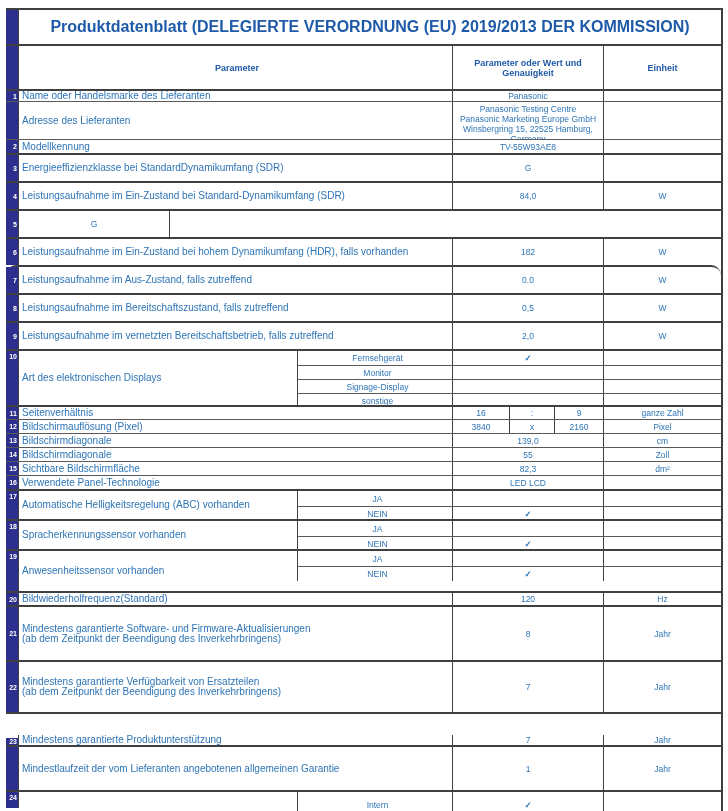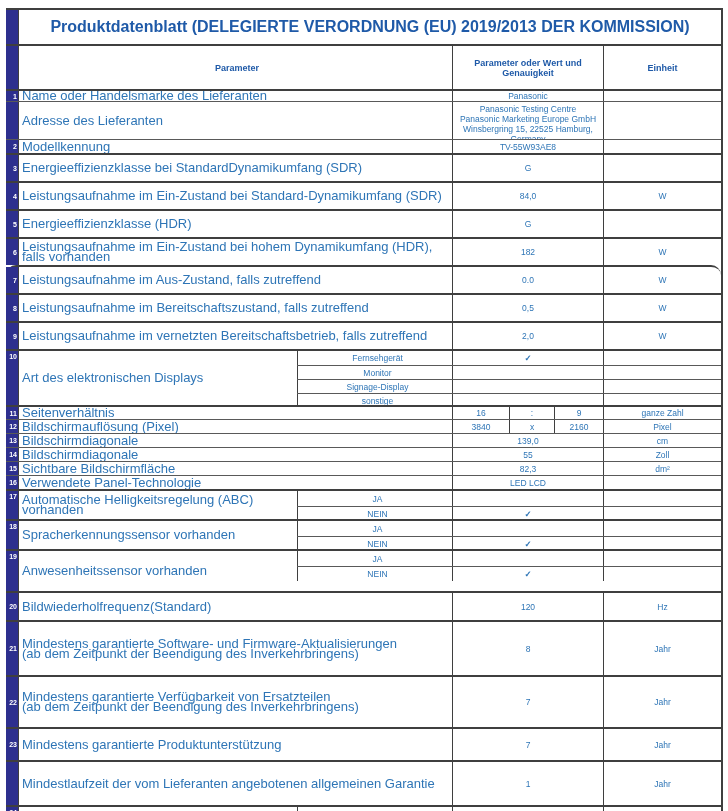--- a/index.html
+++ b/index.html
@@ -15,21 +15,21 @@
     border-right:2px solid var(--bdark);
     display:flex;flex-direction:column;}
   .row{display:flex;flex:0 0 auto;border-top:1px solid var(--blight);}
   .row.first{border-top:none;}
   .row.heavy{border-top:2px solid var(--bdark);}
   .cell{display:flex;align-items:center;overflow:hidden;}
   .num{flex:0 0 12px;background:var(--bar);color:#fff;font-size:7px;
     font-weight:bold;justify-content:flex-end;padding-right:1px;}
   .num.top{align-items:flex-start;padding-top:2px;}
   .label{flex:0 0 434px;justify-content:flex-start;padding-left:3px;
-    color:var(--blue);font-size:13px;line-height:10px;white-space:pre-line;
+    color:var(--blue);font-size:10px;line-height:10px;white-space:pre-line;
     border-left:1px solid var(--bdark);}
   .label.narrow{flex:0 0 279px;}
   .value{flex:0 0 151px;justify-content:center;color:var(--blue);
     font-size:8.5px;text-align:center;border-left:1px solid var(--bdark);
     white-space:pre-line;line-height:10px;}
   .value.lines{align-items:flex-start;padding-top:2px;}
   .unit{flex:1 1 auto;justify-content:center;color:var(--blue);
     font-size:8.5px;text-align:center;border-left:1px solid var(--bdark);}
   .v1{flex:0 0 57px;}
   .vsep{flex:0 0 45px;}
@@ -110,21 +110,20 @@
           <div class="cell label"><span>Leistungsaufnahme im Ein-Zustand bei Standard-Dynamikumfang (SDR)</span></div>
           <div class="cell value"><span>84,0</span></div>
           <div class="cell unit">
             <span>W</span>
           </div>
         </div>
         <div class="row heavy" style="height: 28px;">
           <div class="cell num">
             <span>5</span>
           </div>
-          <div class="cell label"><span>Energieeffizienzklasse (HDR)</span></div>
           <div class="cell value"><span>G</span></div>
           <div class="cell unit"></div>
         </div>
         <div class="row heavy" style="height: 28px;">
           <div class="cell num">
             <span>6</span>
           </div>
           <div class="cell label"><span>Leistungsaufnahme im Ein-Zustand bei hohem Dynamikumfang (HDR), falls vorhanden</span></div>
           <div class="cell value"><span>182</span></div>
           <div class="cell unit">
@@ -330,21 +329,21 @@
             </div>
             <div class="subrow sb" style="height: 15px;">
               <div class="cell sublabel">
                 <span>NEIN</span>
               </div>
               <div class="cell value"><span class="check">✓</span></div>
               <div class="cell unit"></div>
             </div>
           </div>
         </div>
-        <div class="row heavy" style="height: 29px;">
+        <div class="row heavy" style="height: 14px;">
           <div class="cell num">
             <span>20</span>
           </div>
           <div class="cell label"><span>Bildwiederholfrequenz(Standard)</span></div>
           <div class="cell value"><span>120</span></div>
           <div class="cell unit">
             <span>Hz</span>
           </div>
         </div>
         <div class="row heavy" style="height: 55px;">
@@ -362,21 +361,21 @@
           <div class="cell num">
             <span>22</span>
           </div>
           <div class="cell label"><span>Mindestens garantierte Verfügbarkeit von Ersatzteilen
 (ab dem Zeitpunkt der Beendigung des Inverkehrbringens)</span></div>
           <div class="cell value"><span>7</span></div>
           <div class="cell unit">
             <span>Jahr</span>
           </div>
         </div>
-        <div class="row heavy" style="height: 33px;">
+        <div class="row heavy" style="height: 33px; align-items: flex-end;">
           <div class="cell num">
             <span>23</span>
           </div>
           <div class="cell label"><span>Mindestens garantierte Produktunterstützung</span></div>
           <div class="cell value"><span>7</span></div>
           <div class="cell unit">
             <span>Jahr</span>
           </div>
         </div>
         <div class="row heavy" style="height: 45px;">

